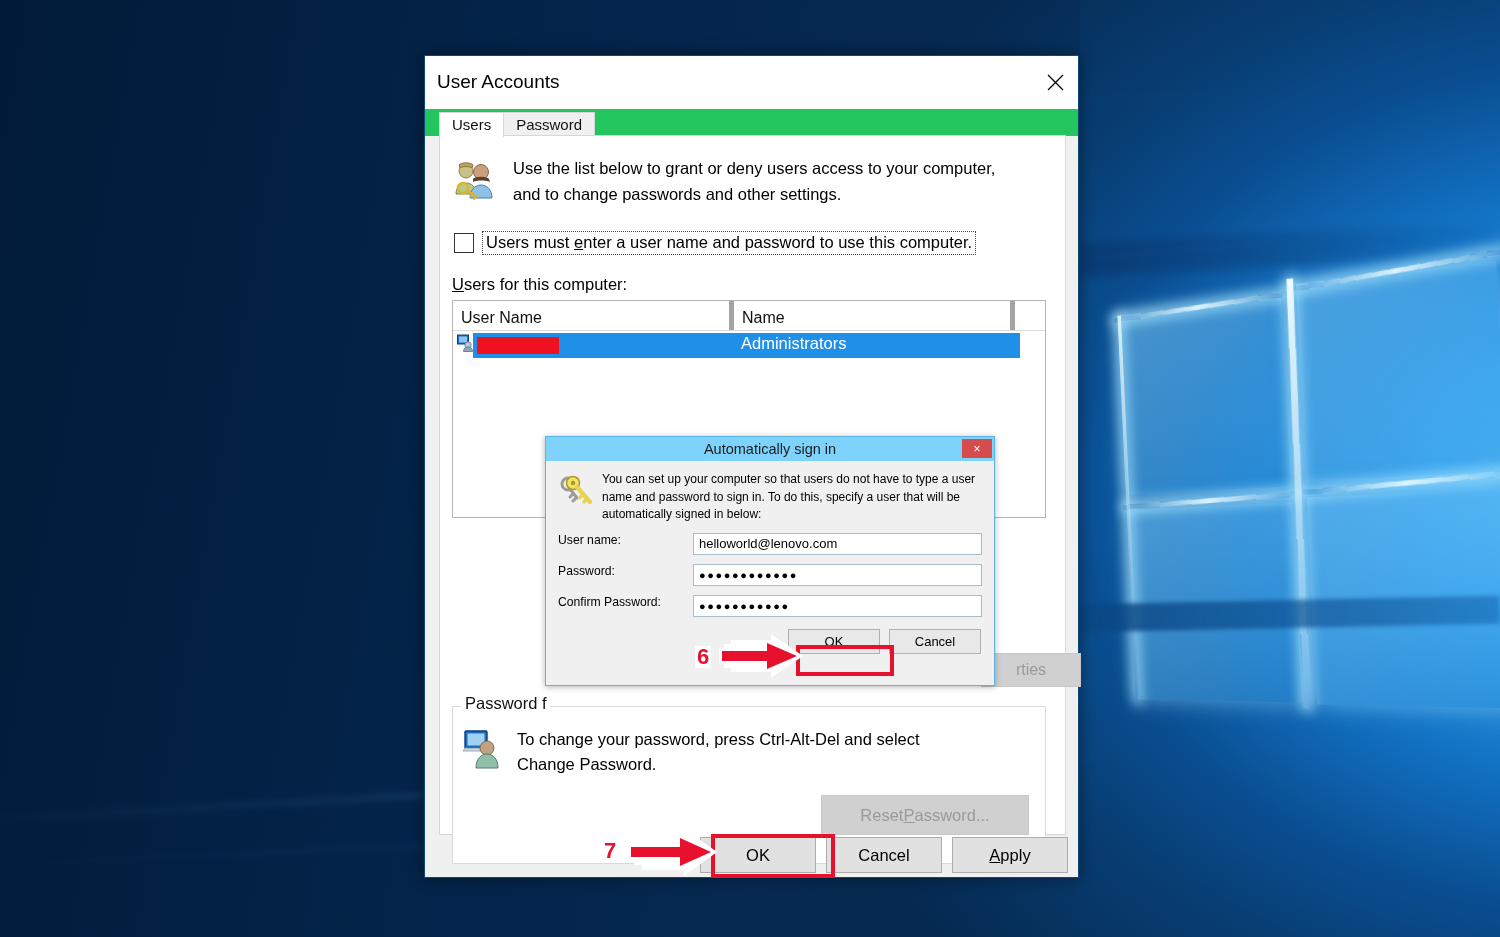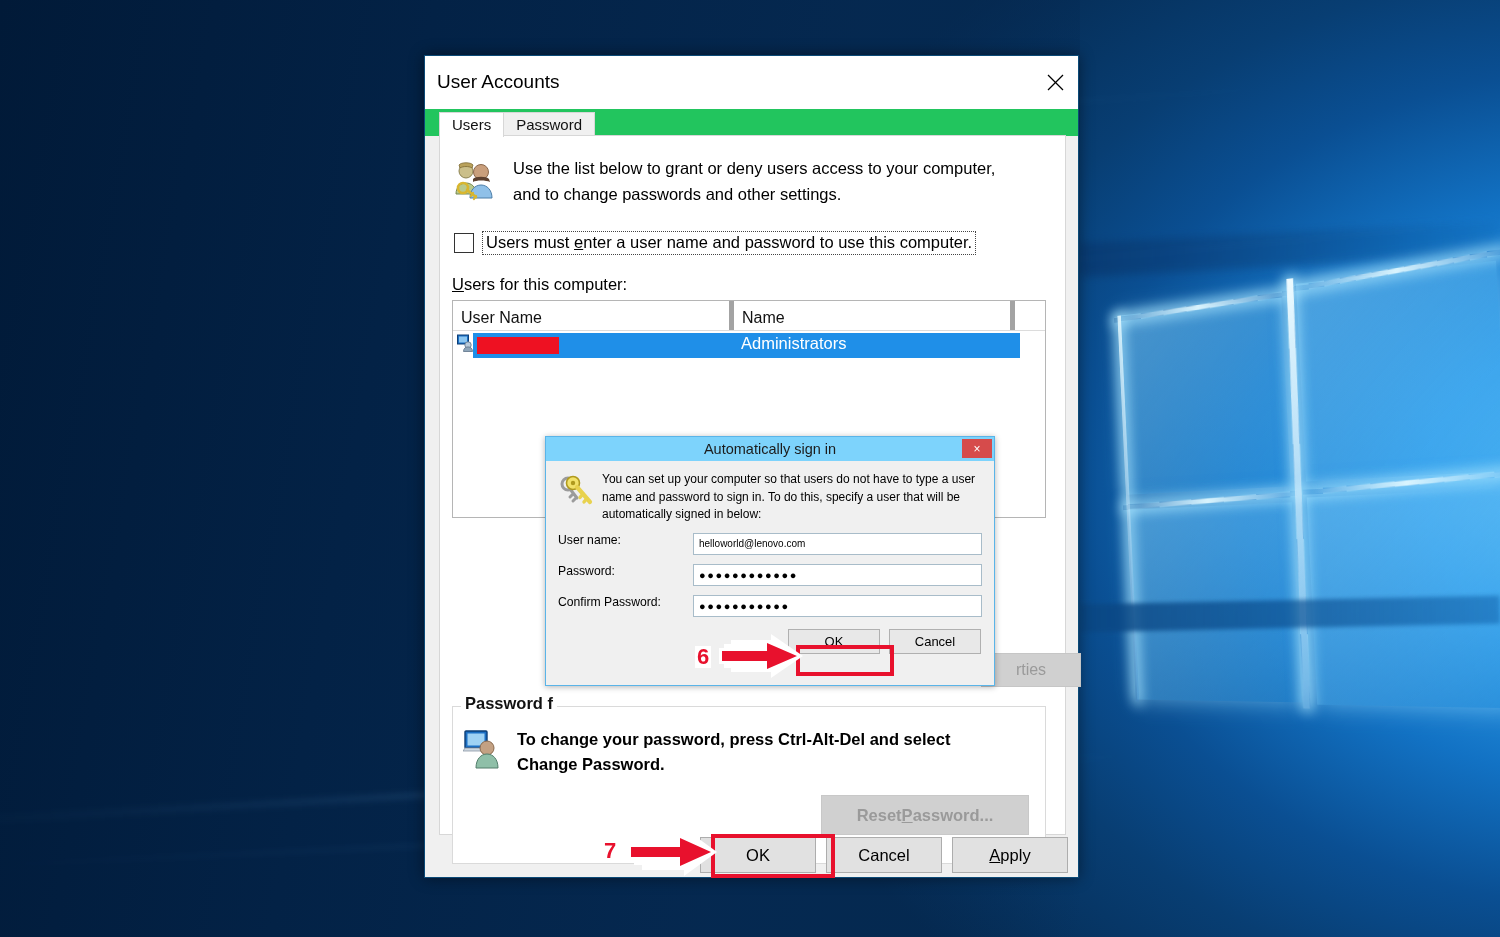--- a/index.html
+++ b/index.html
@@ -213,21 +213,20 @@
     display:flex; align-items:center; justify-content:center;
   }
 
   
   .grp {
     position: absolute;
     left: 12px; top: 570px;
     width: 594px; height: 158px;
     border: 1px solid #dadada;
     background: #fff;
-    font-weight: bold;
   }
   .grp-legend {
     position: absolute; left: 8px; top: -13px;
     background: #fff; padding: 0 4px;
     font-size: 16.5px; color: #111;
   }
   .grp-inner { display:flex; padding: 20px 12px 0 10px; }
   .grp-icon { width: 48px; flex: 0 0 48px; }
   .grp-text { font-size: 16.5px; line-height: 1.5; padding-left: 6px; }
   .reset-btn {
@@ -298,21 +297,21 @@
   }
   .dlg-body { padding: 10px 12px 0 12px; }
   .dlg-top { display:flex; }
   .dlg-keyicon { width: 44px; flex: 0 0 44px; padding-top: 2px; }
   .dlg-desc { font-size: 12px; line-height: 1.47; color: #000; }
   .frow { display:flex; align-items:flex-start; margin-top: 9px; }
   .flabel { width: 135px; flex: 0 0 135px; font-size: 12.2px; color:#000; }
   .finput {
     flex: 1; height: 22px;
     background: #fff; border: 1px solid #a8bcc9;
-    font-size: 10px;
+    font-size: 13px;
     padding: 0 5px;
     display:flex; align-items:center;
     color: #000;
     letter-spacing: 0;
   }
   .finput.pw { letter-spacing: 1.6px; font-size: 11px; }
   .dlg-btns { display:flex; justify-content:flex-end; margin-top: 12px; padding-right: 1px; }
   .dbtn {
     width: 92px; height: 25px;
     background: #e8e8e8; border: 1px solid #b0b0b0;

